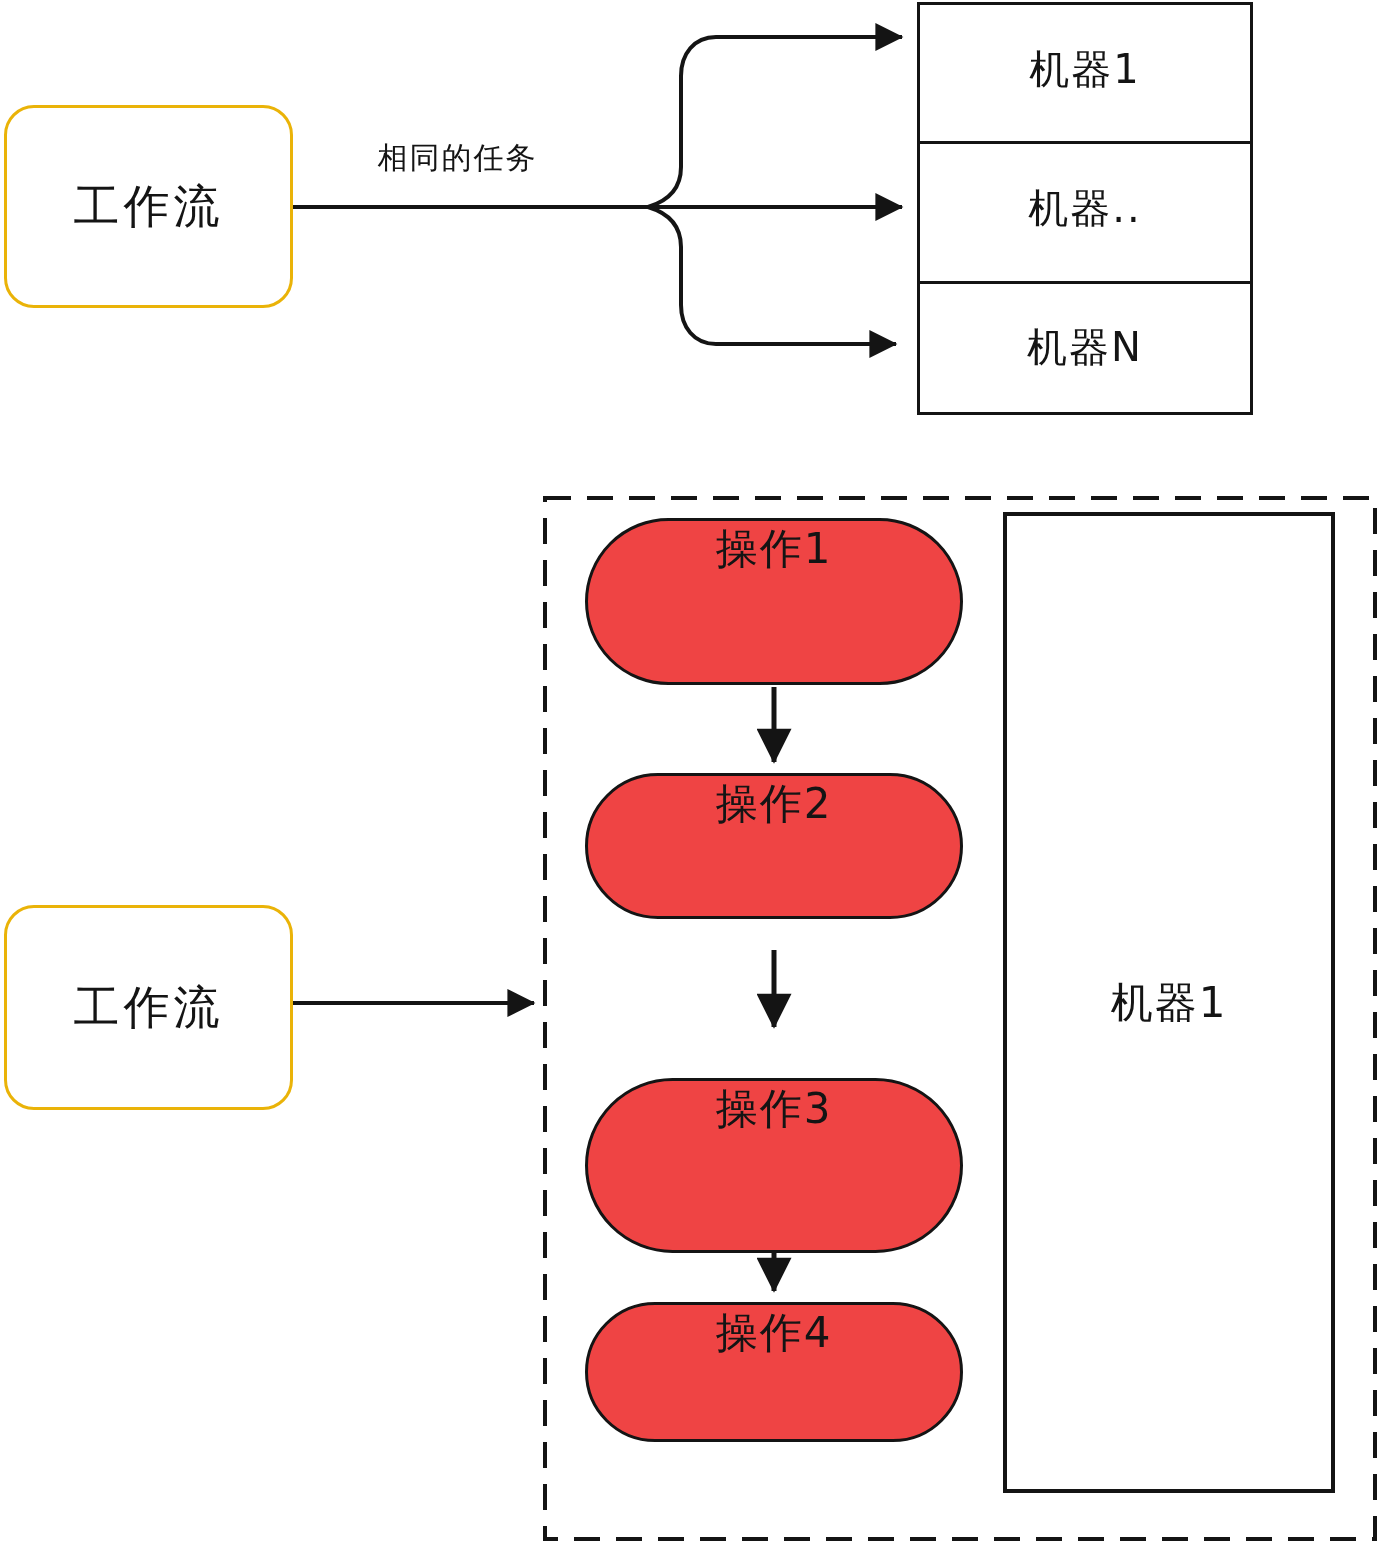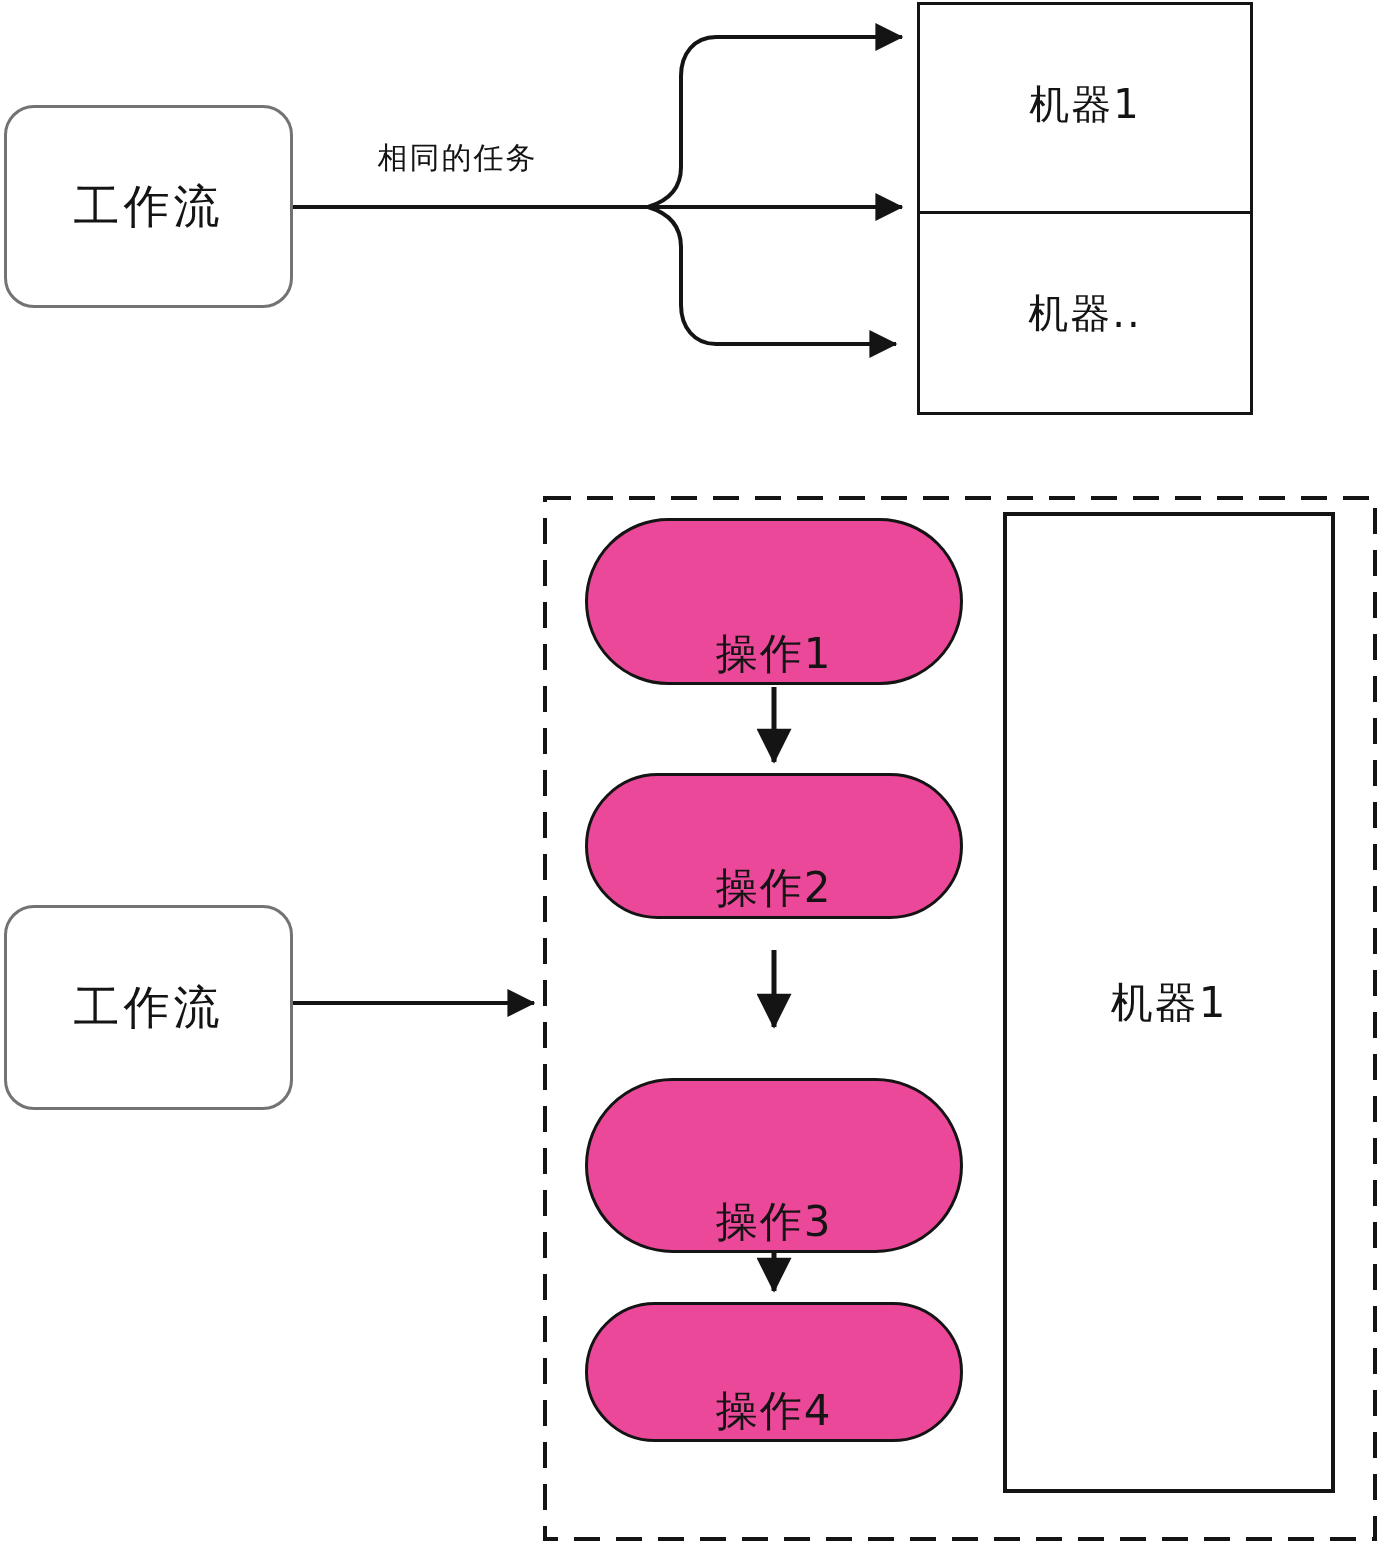--- a/index.html
+++ b/index.html
@@ -7,21 +7,21 @@
     position: relative;
     width: 1383px;
     height: 1546px;
     background: #ffffff;
     font-family: "DejaVu Sans", "Liberation Sans", sans-serif;
     color: #141414;
     overflow: hidden;
   }
   .rbox {
     position: absolute;
-    border: 3px solid #737373;
+    border: 3px solid #eab308;
     border-radius: 30px;
     background: #ffffff;
     display: flex;
     align-items: center;
     justify-content: center;
     font-size: 46px;
     letter-spacing: 4px;
     box-sizing: border-box;
   }
   .workflow-top    { left: 4px;  top: 105px; width: 289px; height: 203px; }
@@ -49,23 +49,23 @@
     justify-content: center;
     font-size: 40px;
     letter-spacing: 2px;
   }
   .machine-cell + .machine-cell { border-top: 3px solid #141414; margin-top: 8px; }
   .stadium {
     position: absolute;
     left: 585px; width: 378px;
     border: 3px solid #141414;
     border-radius: 90px;
-    background: #ec4899;
+    background: #ef4444;
     display: flex;
-    align-items: flex-end;
+    align-items: flex-start;
     justify-content: center;
     font-size: 42px;
     letter-spacing: 2px;
     box-sizing: border-box;
   }
   .op1 { top: 518px;  height: 167px; }
   .op2 { top: 773px;  height: 146px; }
   .op3 { top: 1038px; height: 175px; margin-top: 40px; }
   .op4 { top: 1302px; height: 140px; }
   .tall-rect {
@@ -119,20 +119,23 @@
 
   <div class="edge-label">相同的任务</div>
 
   <div class="machine-stack">
     <div class="machine-cell">
       <span>机器1</span>
     </div>
     <div class="machine-cell">
       <span>机器..</span>
     </div>
+    <div class="machine-cell">
+      <span>机器N</span>
+    </div>
   </div>
 
   <div class="rbox workflow-bottom">
     <span>工作流</span>
   </div>
 
   <div class="stadium op1">
     <span>操作1</span>
   </div>
   <div class="stadium op2">

